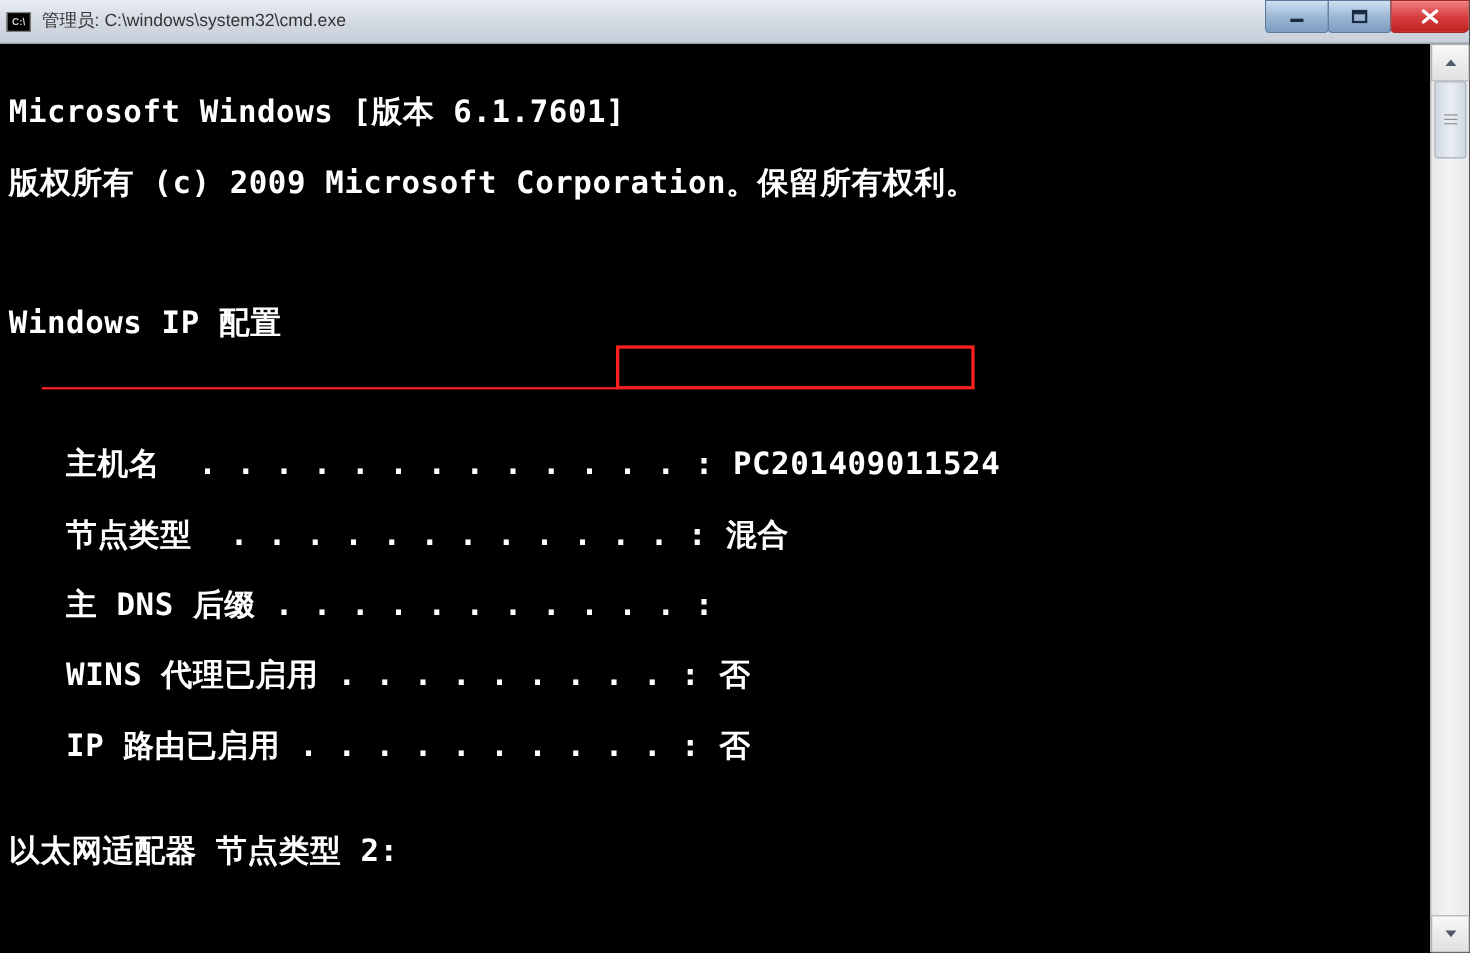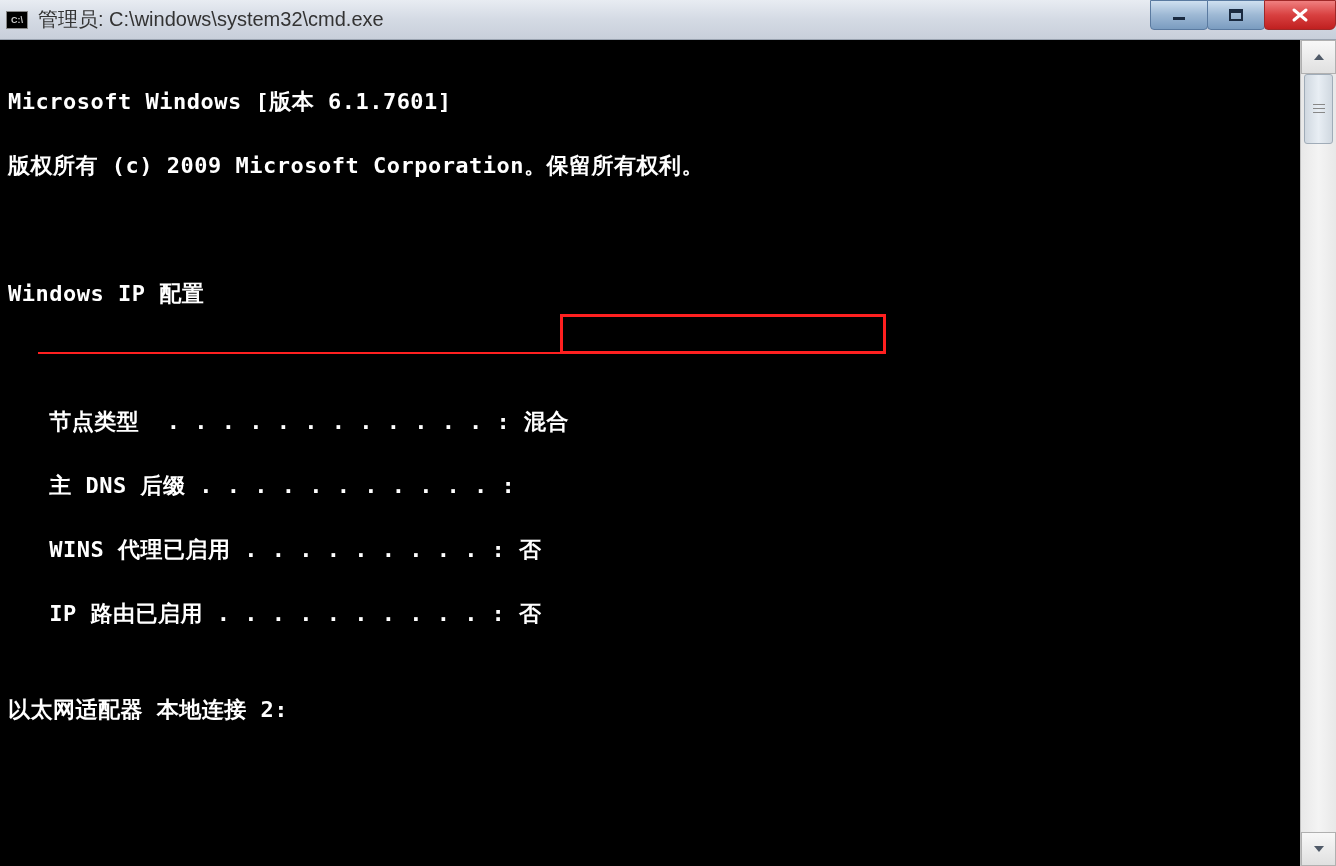--- a/index.html
+++ b/index.html
@@ -29,21 +29,21 @@
       align-items: center;
       justify-content: center;
       color: #ccc;
       font-size: 9px;
       font-family: Arial, sans-serif;
       font-weight: bold;
       margin-right: 10px;
     }
     .titlebar-text {
       color: #333;
-      font-size: 20px;
+      font-size: 16px;
       font-family: "Microsoft YaHei", "SimSun", sans-serif;
       flex: 1;
     }
     .window-controls {
       display: flex;
       gap: 0;
       height: 30px;
       position: absolute;
       right: 0;
       top: 0;
@@ -73,21 +73,21 @@
     }
     .terminal {
       position: absolute;
       left: 0;
       top: 0;
       right: 36px;
       bottom: 0;
       background: #000;
       color: #fff;
       padding: 14px 12px 0 8px;
-      font-size: 22px;
+      font-size: 28px;
       line-height: 32px;
       font-weight: bold;
       white-space: pre;
       font-family: "NSimSun", "SimSun", "Consolas", monospace;
       letter-spacing: 0.5px;
     }
     .terminal .line { white-space: pre; }
     .highlight-box {
       position: absolute;
       border: 3px solid #ff2020;
@@ -182,26 +182,27 @@
 
 <div class="console-area">
   <div class="terminal">
 <div class="line">Microsoft Windows [版本 6.1.7601]</div>
 <div class="line">版权所有 (c) 2009 Microsoft Corporation。保留所有权利。</div>
 <div class="line"></div>
 <div class="line"></div>
 <div class="line">Windows IP 配置</div>
 <div class="line"></div>
 <div class="line"></div>
+<div class="line">   主机名  . . . . . . . . . . . . . : PC201409011524</div>
 <div class="line">   节点类型  . . . . . . . . . . . . : 混合</div>
 <div class="line">   主 DNS 后缀 . . . . . . . . . . . :</div>
 <div class="line">   WINS 代理已启用 . . . . . . . . . : 否</div>
 <div class="line">   IP 路由已启用 . . . . . . . . . . : 否</div>
 <div class="line"></div>
-<div class="line">以太网适配器 本地连接 2:</div>
+<div class="line">以太网适配器 节点类型 2:</div>
 <div class="line"></div>
 
 
 
 
 
 
 
 
 

